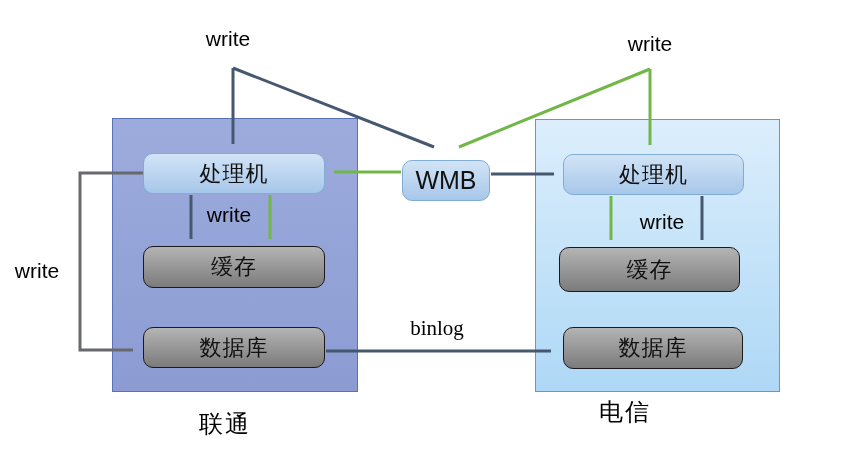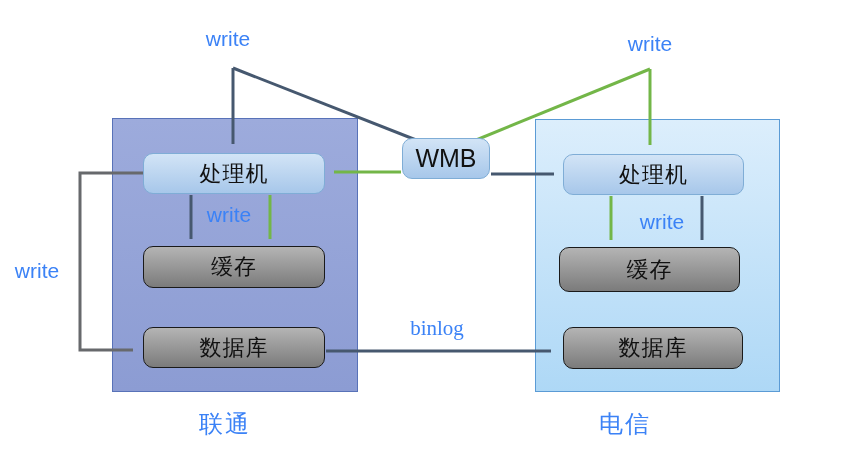--- a/index.html
+++ b/index.html
@@ -55,44 +55,44 @@
     border: 1.5px solid #1A1A1A;
     font-family: Liberation Mono, monospace;
   }
   .proc-left  { left: 143px; top: 153px; width: 182px; height: 41px; }
   .cache-left { left: 143px; top: 246px; width: 182px; height: 42px; }
   .db-left    { left: 143px; top: 327px; width: 182px; height: 41px; }
   .proc-right  { left: 563px; top: 154px; width: 181px; height: 41px; }
   .cache-right { left: 559px; top: 247px; width: 181px; height: 45px; }
   .db-right    { left: 563px; top: 327px; width: 180px; height: 42px; }
   .wmb {
-    left: 402px; top: 138px; width: 88px; height: 41px;
+    left: 402px; top: 160px; width: 88px; height: 41px;
     font-size: 25px; letter-spacing: 0;
   }
 
   
   .lbl {
     position: absolute;
-    color: #3b82f6;
+    color: #000000;
     font-size: 21px;
     white-space: nowrap;
     transform: translateX(-50%);
   }
   .lbl-write-top-left   { left: 228px; top: 27px; }
   .lbl-write-top-right  { left: 650px; top: 32px; }
   .lbl-write-side-left  { left: 37px;  top: 259px; }
   .lbl-write-inner-left { left: 229px; top: 203px; }
   .lbl-write-inner-right{ left: 662px; top: 210px; }
   .lbl-binlog           { left: 437px; top: 316px; font-family: Liberation Serif, serif; }
   .lbl-region {
     font-size: 24px;
     letter-spacing: 2px;
   }
   .lbl-unicom  { left: 225px; top: 408px; }
-  .lbl-telecom { left: 625px; top: 408px; }
+  .lbl-telecom { left: 625px; top: 396px; }
 
   
   svg.arrows {
     position: absolute;
     left: 0; top: 0;
     width: 843px; height: 456px;
     pointer-events: none;
   }
   .stroke-dark  { stroke: #46586F; }
   .stroke-green { stroke: #73B648; }

